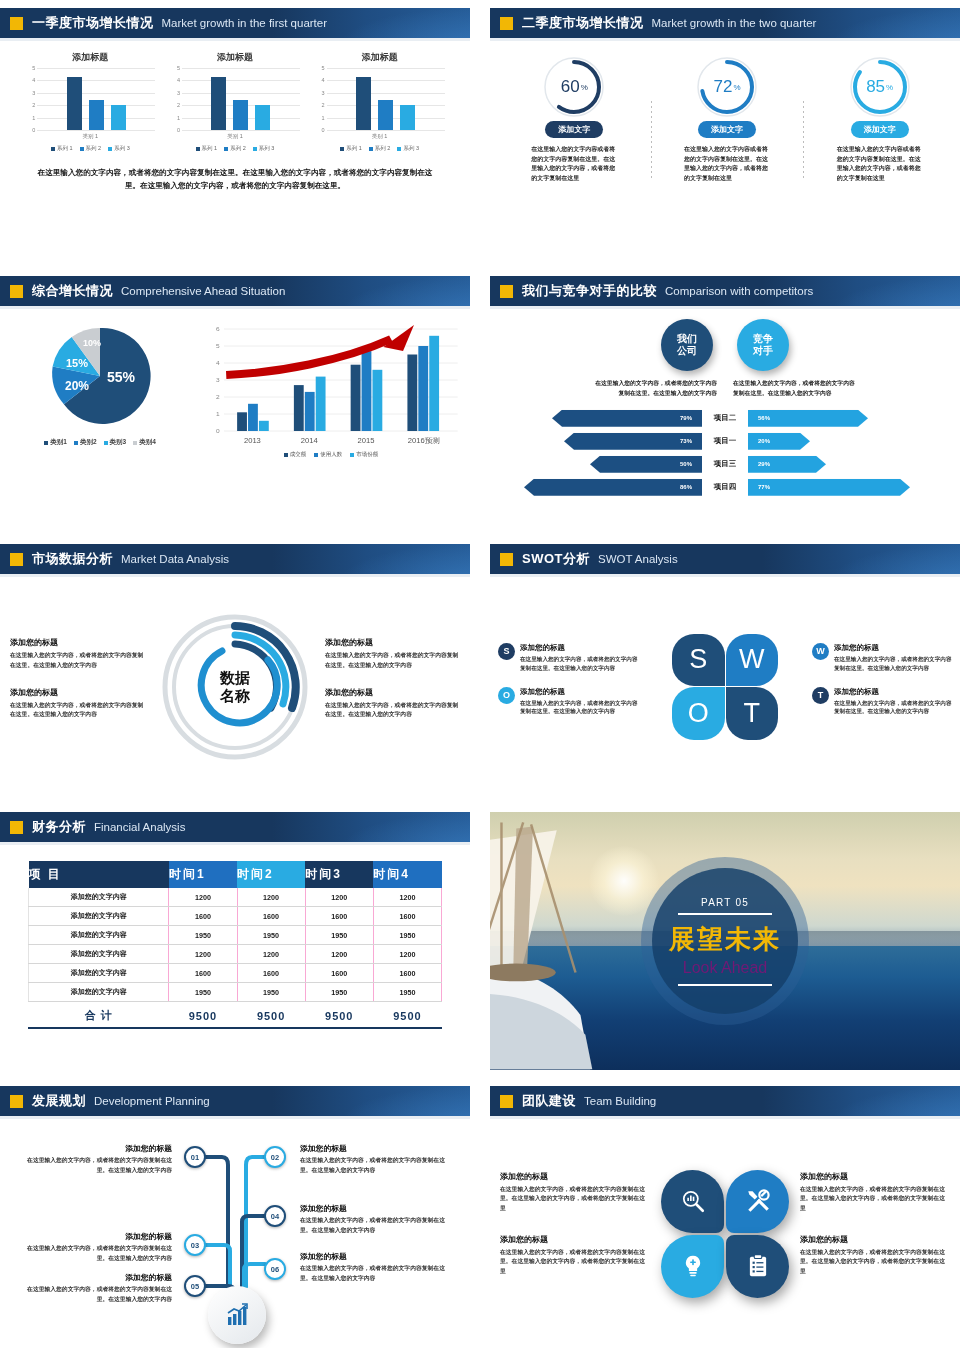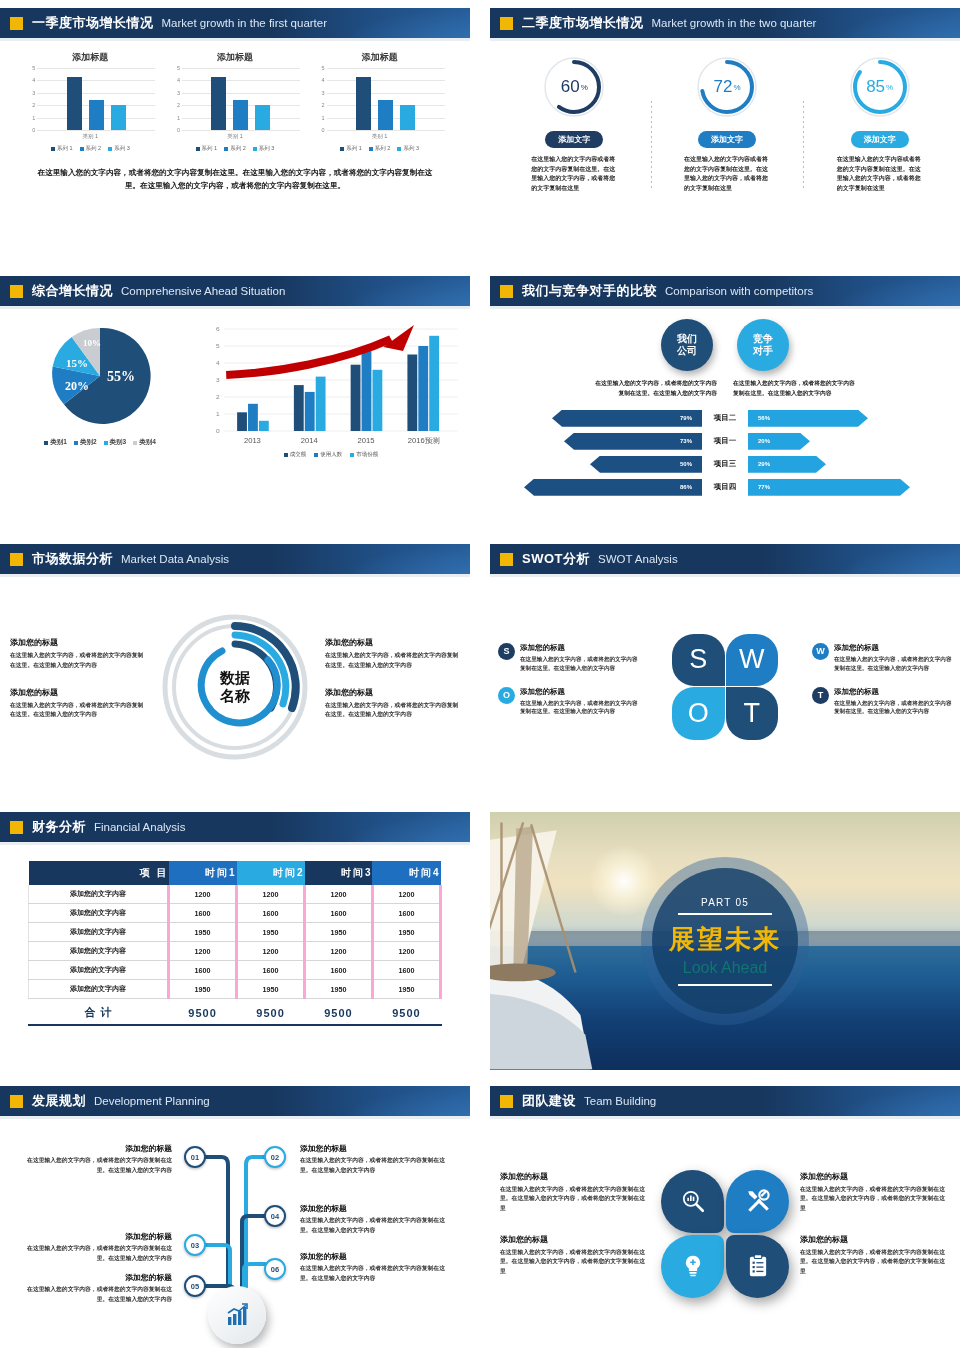--- a/index.html
+++ b/index.html
@@ -64,27 +64,27 @@
   .dcol { flex:1; display:flex; flex-direction:column; align-items:center; position:relative; }
   .dcol + .dcol::before {
     content:""; position:absolute; left:0; top:46px; bottom:4px; width:1px;
     background: repeating-linear-gradient(to bottom,#bcbcbc 0 2px, transparent 2px 5px);
   }
   .ring { width:64px; height:64px; position:relative; }
   .ring svg { transform: rotate(-90deg); }
   .ring .val { position:absolute; inset:0; display:flex; align-items:center; justify-content:center; }
   .ring .num { font-size:17px; font-weight:400; }
   .ring .pct { font-size:8px; vertical-align:super; margin-left:1px; }
-  .pill { margin-top:12px; color:#fff; font-size:8px; font-weight:700; padding:3px 13px; border-radius:9px; }
+  .pill { margin-top:2px; color:#fff; font-size:8px; font-weight:700; padding:3px 13px; border-radius:9px; }
   .dtext { margin-top:7px; font-size:6px; line-height:1.6; color:#2b2b2b; font-weight:700; width:86px; text-align:left; }
 
   
   .s3wrap { display:flex; padding-top:12px; }
   .pieside { width:200px; display:flex; flex-direction:column; align-items:center; }
-  .pielabel { position:absolute; color:#fff; font-weight:700;font-family:Liberation Serif, serif; }
+  .pielabel { position:absolute; color:#fff; font-weight:700; }
   .pieleg { display:flex; gap:7px; margin-top:7px; }
   .pieleg div { display:flex; align-items:center; gap:2px; font-size:6.5px; color:#444; font-weight:700; }
   .pieleg i { width:4px; height:4px; }
   .growth { flex:1; position:relative; padding-right:8px; }
   .glegend { display:flex; justify-content:center; gap:8px; margin-top:4px; }
   .glegend div { display:flex; align-items:center; gap:2px; font-size:5.5px; color:#555; }
   .glegend i { width:4px; height:4px; }
 
   
   .cmp-heads { display:flex; justify-content:center; gap:24px; padding-top:10px; }
@@ -122,23 +122,23 @@
   .swot-bub { width:17px; height:17px; border-radius:50%; color:#fff; font-size:9px; font-weight:700;
               display:flex; align-items:center; justify-content:center; flex:0 0 auto; }
   .swot-t { font-size:7.5px; font-weight:700; color:#111; margin-bottom:2px; }
   .swot-b { font-size:5.6px; line-height:1.6; color:#333; font-weight:700; }
   .swot-center { flex:1; display:flex; align-items:center; justify-content:center; }
   .petals { width:106px; height:106px; display:grid; grid-template-columns:1fr 1fr; grid-template-rows:1fr 1fr; gap:1px; }
   .petal { display:flex; align-items:center; justify-content:center; color:#fff; font-size:27px; font-weight:400; }
 
   
   .ftable { margin: 16px 28px 0 28px; width: calc(100% - 56px); border-collapse: collapse; }
-  .ftable th { color:#fff; font-size:10px; font-weight:700; padding:5px 0; text-align:right; letter-spacing:2px; }
+  .ftable th { color:#fff; font-size:12px; font-weight:700; padding:5px 0; text-align:left; letter-spacing:2px; }
   .ftable td { font-size:7.2px; text-align:center; padding:4px 0; border-bottom:1px solid #d6d6d6;
-               border-left:1px solid #e3e3e3; border-right:3px solid #f9a8d4; color:#1a1a1a; font-weight:700; }
+               border-left:1px solid #e3e3e3; border-right:1px solid #f9a8d4; color:#1a1a1a; font-weight:700; }
   .ftable td.item { font-size:7px; }
   .ftable tr.total td { font-size:11px; font-weight:700; color:#17375e; border:none; padding:6px 0 4px 0; letter-spacing:1px; }
   .tline { margin: 0 28px; height: 2px; background:#17375e; }
 
   
   .photo { position:absolute; inset:0; overflow:hidden; }
   .sky { position:absolute; left:0; right:0; top:0; height:52%;
          background: linear-gradient(180deg,#cfcfae 0%,#e8dfc0 35%,#efe2c0 55%,#cfd8cf 85%,#8aa3b5 100%); }
   .sea { position:absolute; left:0; right:0; bottom:0; height:48%;
          background: linear-gradient(180deg,#2e6d99 0%,#1d5c92 25%,#123f74 60%,#0d2f5c 100%); }
@@ -148,21 +148,21 @@
          background: radial-gradient(circle, rgba(255,255,255,.95) 0%, rgba(255,248,220,.55) 40%, rgba(255,240,200,0) 72%); }
   .boat { position:absolute; left:-6%; top:4%; width:42%; height:96%; }
   .badge { position:absolute; left:50%; top:50%; transform:translate(-50%,-50%);
            width:168px; height:168px; border-radius:50%; background: rgba(45,95,150,.42);
            display:flex; align-items:center; justify-content:center; }
   .badge-in { width:146px; height:146px; border-radius:50%; background: rgba(20,62,105,.82);
               display:flex; flex-direction:column; align-items:center; justify-content:center; }
   .p05 { color:#fff; font-size:10px; letter-spacing:1.2px; margin-bottom:5px; }
   .bline { width:94px; height:2px; background:#fff; }
   .zhanwang { color:#f2b705; font-size:26px; font-weight:700; letter-spacing:2px; margin:7px 0 2px 0; }
-  .lookahead { color:#0f766e; font-size:16px; margin-bottom:7px; }
+  .lookahead { color:#701a75; font-size:16px; margin-bottom:7px; }
 
   
   .dev { position:relative; height:100%; }
   .dev-txt { position:absolute; width:152px; }
   .dev-t { font-size:7.8px; font-weight:700; color:#111; margin-bottom:2px; }
   .dev-b { font-size:5.8px; line-height:1.65; color:#333; font-weight:700; }
   .node { position:absolute; width:22px; height:22px; border-radius:50%; background:#fff;
           display:flex; align-items:center; justify-content:center; font-size:7.5px; font-weight:700;
           box-shadow:0 1px 3px rgba(0,0,0,.3); }
 

